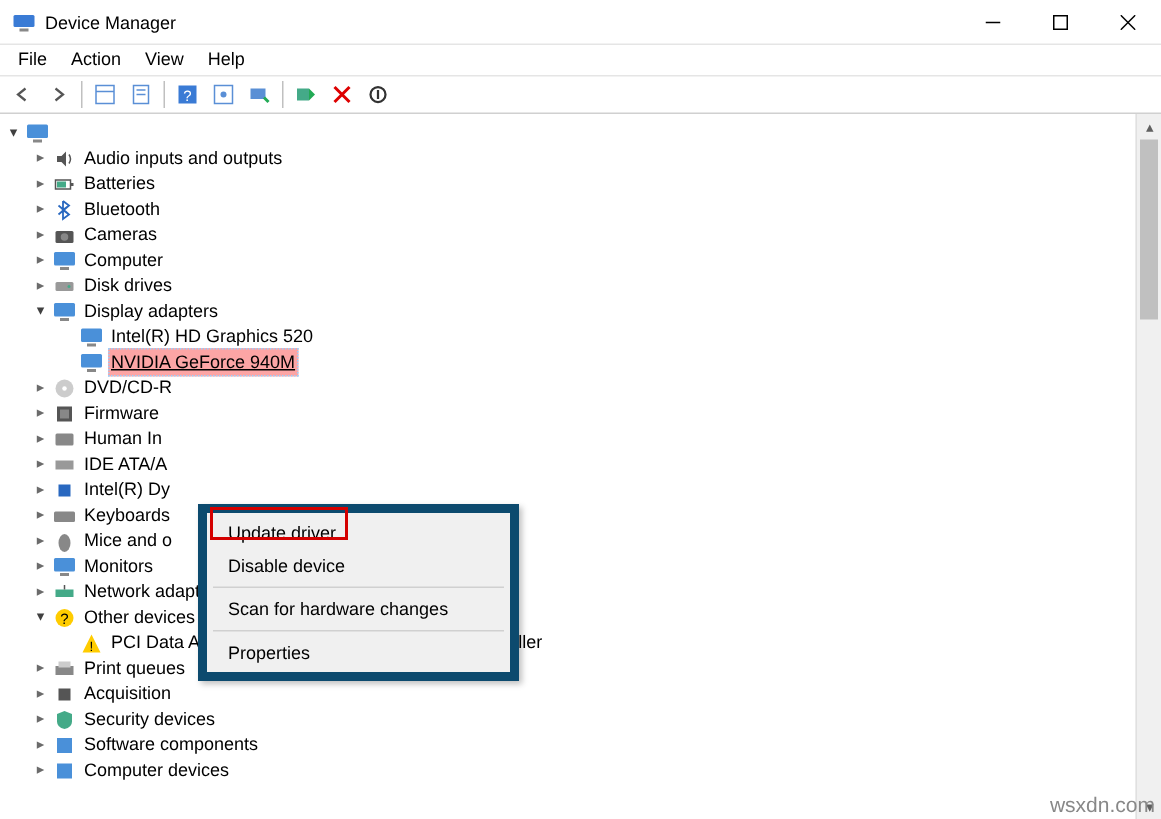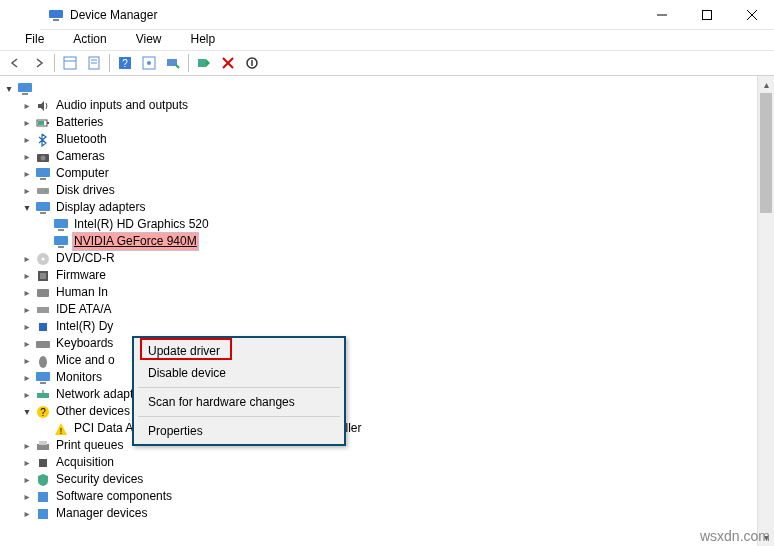--- a/index.html
+++ b/index.html
@@ -1,38 +1,38 @@
 <!DOCTYPE html>
 <html><head>
   <meta charset="utf-8">
   <style>
     * { margin: 0; padding: 0; box-sizing: border-box; }
     body { font-family: "Segoe UI", Tahoma, sans-serif; font-size: 12px; background: #fff; width: 774px; height: 546px; overflow: hidden; position: relative; user-select: none; }
-    .titlebar { display: flex; align-items: center; height: 30px; padding: 0 0 0 8px; border-bottom: 1px solid #e5e5e5; margin-left: 40px; }
+    .titlebar { display: flex; align-items: center; height: 30px; padding: 0 0 0 8px; border-bottom: 1px solid #e5e5e5; }
     .titlebar .title-icon { width: 16px; height: 16px; margin-right: 6px; }
     .titlebar .title { flex: 1; font-size: 12px; }
     .titlebar .win-controls { display: flex; }
     .titlebar .win-btn { width: 45px; height: 30px; display: flex; align-items: center; justify-content: center; }
     .menubar { display: flex; height: 20px; padding: 0 4px; font-size: 12px; }
-    .menubar .menu-item { padding: 2px 8px; margin-left: 13px; }
+    .menubar .menu-item { padding: 2px 8px; }
     .toolbar { display: flex; align-items: center; height: 26px; padding: 2px 4px; border-top: 1px solid #e5e5e5; border-bottom: 1px solid #d0d0d0; gap: 2px; }
     .toolbar .tb-btn { width: 22px; height: 22px; display: flex; align-items: center; justify-content: center; border: 1px solid transparent; }
     .toolbar .tb-sep { width: 1px; height: 18px; background: #c0c0c0; margin: 0 2px; }
     .content { position: relative; height: calc(546px - 30px - 20px - 26px); overflow: hidden; }
     .tree { padding: 4px 0 4px 2px; }
     .node { white-space: nowrap; }
     .row { display: flex; align-items: center; height: 17px; line-height: 17px; }
     .arrow { width: 14px; height: 14px; display: inline-flex; align-items: center; justify-content: center; color: #6b6b6b; font-size: 10px; }
     .arrow.open { color: #404040; }
     .spacer { width: 14px; display: inline-block; }
     .nicon { width: 16px; height: 16px; display: inline-flex; align-items: center; justify-content: center; margin: 0 3px 0 1px; }
     .label { padding: 0 2px; }
     .label.selected { background: #fca5a5; border: 1px dotted #99d1ff; padding: 0 1px; text-decoration: underline; }
     .children { padding-left: 18px; }
-    .context-menu { position: absolute; left: 132px; top: 260px; width: 214px; background: #f0f0f0; border: 2px solid #0c4a6e; box-shadow: 2px 2px 4px rgba(0,0,0,0.25); padding: 2px; }
+    .context-menu { position: absolute; left: 132px; top: 260px; width: 214px; background: #f0f0f0; border: 6px solid #0c4a6e; box-shadow: 2px 2px 4px rgba(0,0,0,0.25); padding: 2px; }
     .context-menu .cm-item { padding: 4px 12px; font-size: 12px; background: #f0f0f0; }
     .context-menu .cm-sep { height: 1px; background: #d0d0d0; margin: 3px 2px; }
     .context-menu .cm-item.bold { font-weight: normal; }
     .highlight-box { position: absolute; left: 140px; top: 262px; width: 92px; height: 22px; border: 2px solid #d40000; pointer-events: none; }
     .scrollbar-v { position: absolute; right: 0; top: 0; width: 17px; height: 100%; background: #f0f0f0; border-left: 1px solid #e0e0e0; }
     .scrollbar-v .thumb { position: absolute; left: 2px; right: 2px; top: 17px; height: 120px; background: #c0c0c0; }
     .scrollbar-v .arr { position: absolute; left: 0; width: 17px; height: 17px; display:flex; align-items:center; justify-content:center; color:#606060; font-size:10px; }
     .scrollbar-v .arr.up { top: 0; }
     .scrollbar-v .arr.down { bottom: 0; }
     .watermark { position: absolute; right: 4px; bottom: 2px; font-size: 14px; color: #888; }
@@ -389,21 +389,21 @@
             </span>
             <span class="label">Software components</span>
           </div>
         <div class="row">
             <span class="arrow">▸</span>
             <span class="nicon">
               <svg width="16" height="16">
                 <rect x="3" y="3" width="10" height="10" fill="#4a90d9"></rect>
               </svg>
             </span>
-            <span class="label">Manager devices</span>
+            <span class="label">Computer devices</span>
           </div>
       </div>
     </div>
   </div>
 
   <div class="context-menu">
     <div class="cm-item">Update driver</div>
     <div class="cm-item">Disable device</div>
     <div class="cm-sep"></div>
     <div class="cm-item">Scan for hardware changes</div>

